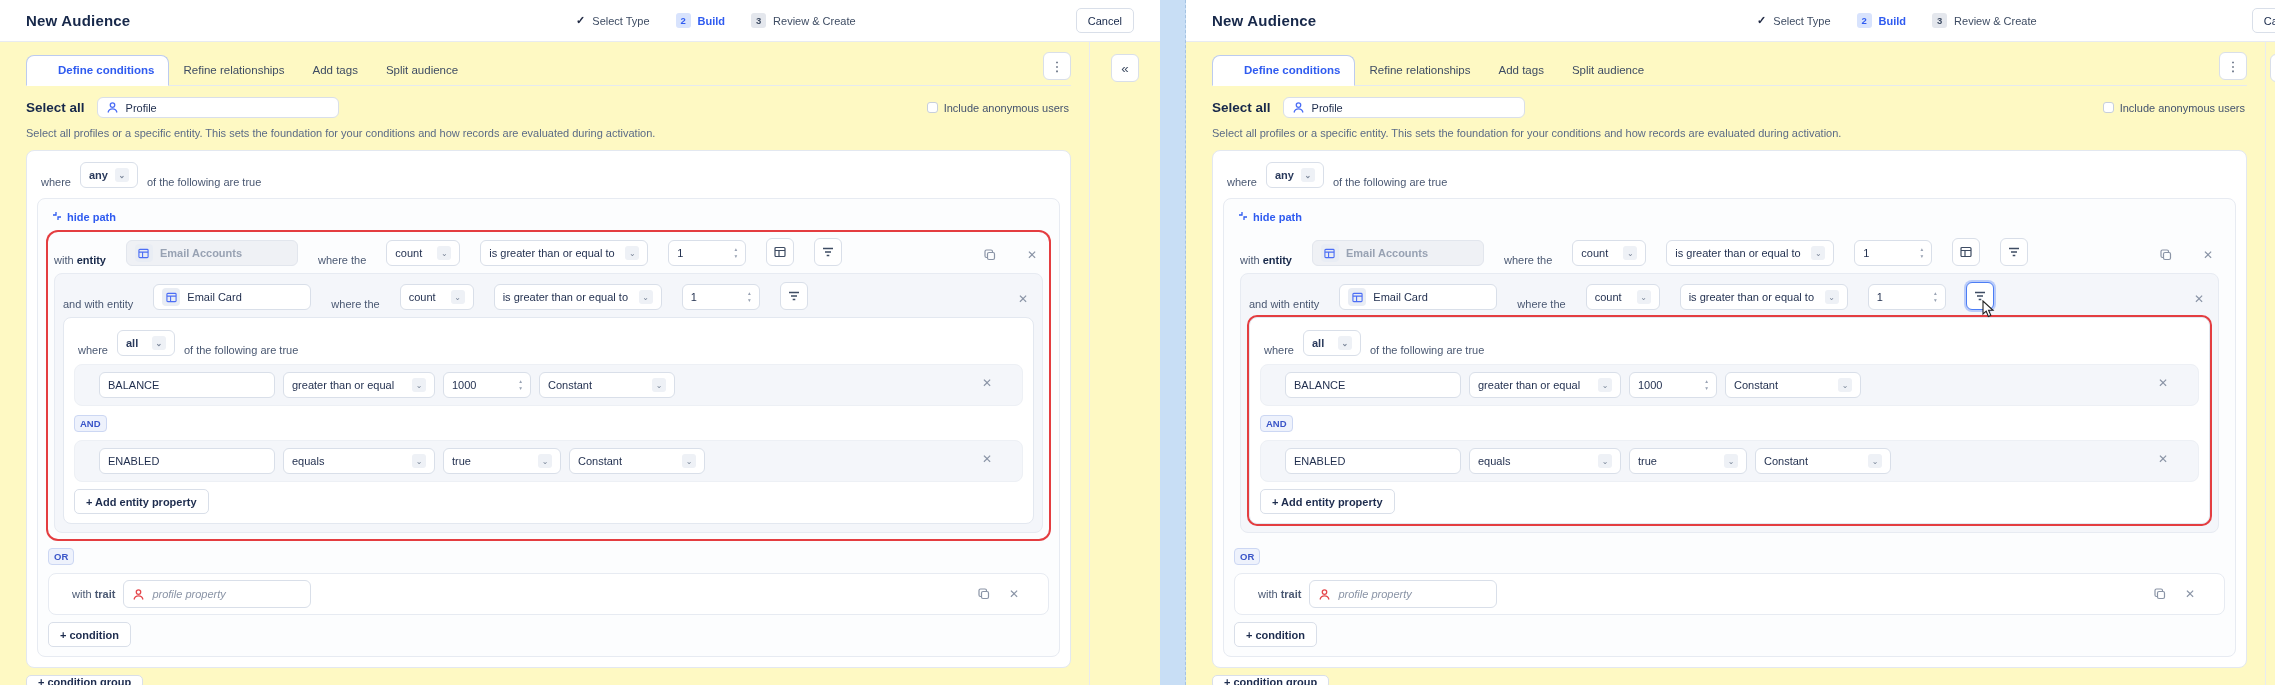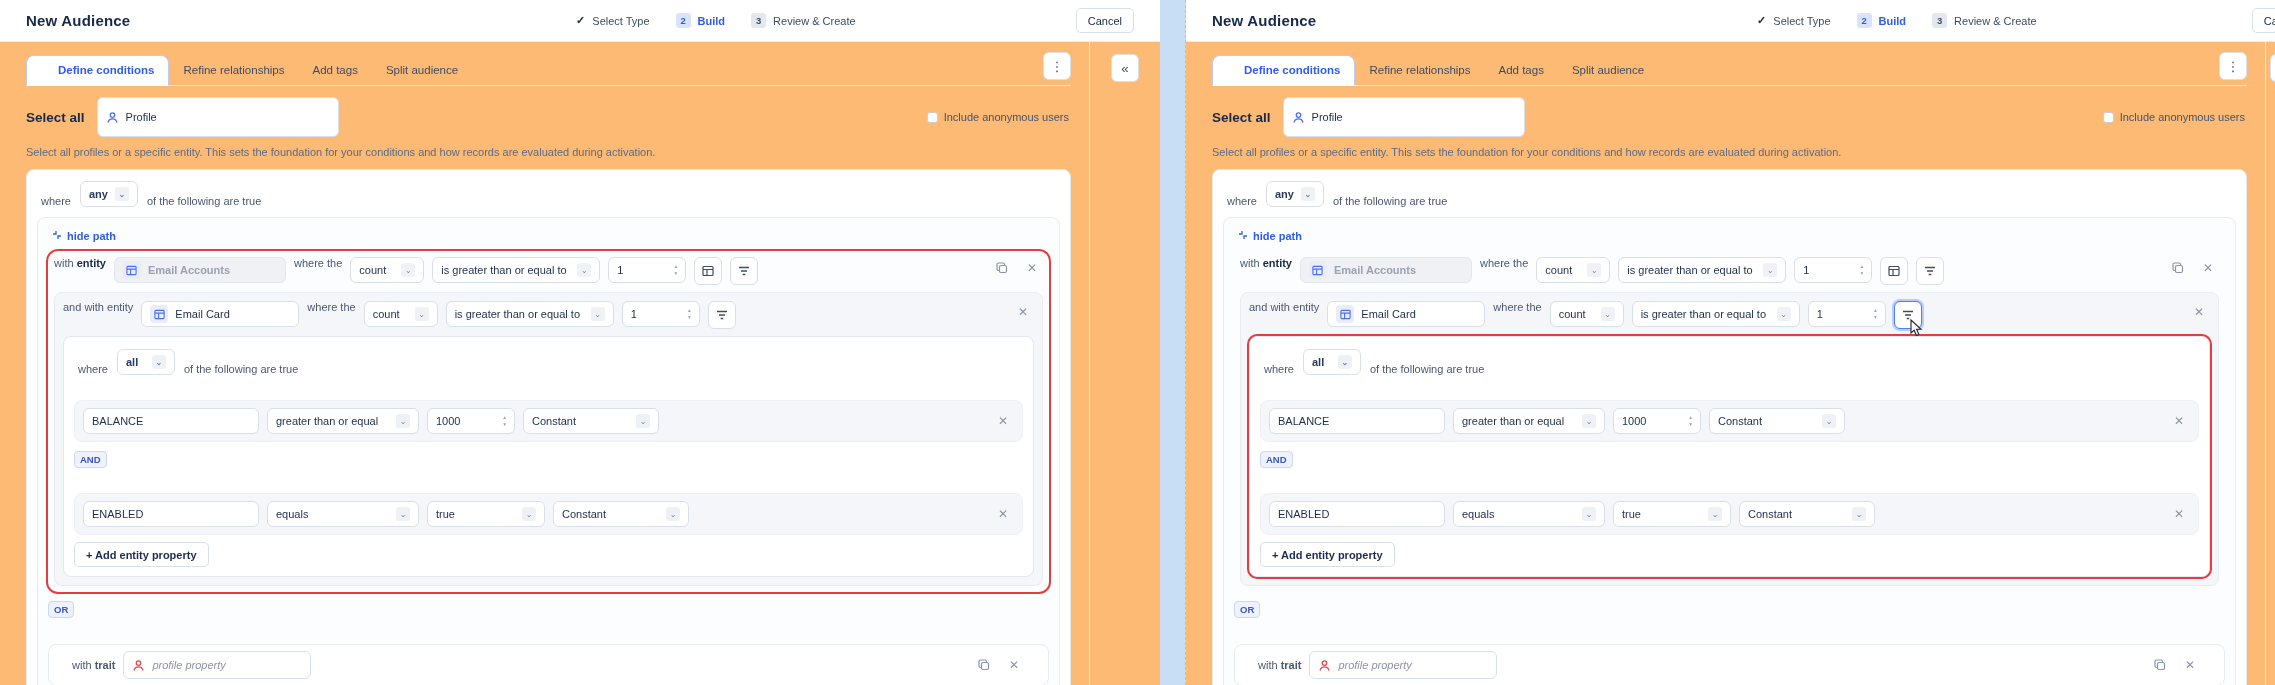--- a/index.html
+++ b/index.html
@@ -1,20 +1,20 @@
 <!DOCTYPE html>
 <html><head>
 <meta charset="utf-8">
 <style>
   * { box-sizing: border-box; margin: 0; padding: 0; }
   html,body { width:2275px; height:685px; overflow:hidden; }
   body { font-family:"Liberation Sans", sans-serif; background:#ffffff; color:#1f2d4d; }
   .app { display:flex; width:2275px; height:685px; overflow:hidden; }
 
-  .panel { width:1160px; flex:none; background:#fdba74; display:flex; flex-direction:column; overflow:hidden; }
+  .panel { width:1160px; flex:none; background:#fef9c3; display:flex; flex-direction:column; overflow:hidden; }
   .panel.right { width:1150px; }
   .divider { width:26px; flex:none; background:#c8def5; border-right:1px dashed #a5c3e2; }
 
   
   .hdr { height:42px; flex:none; display:flex; align-items:center; padding:0 26px; border-bottom:1px solid #e8ebf1; background:#fff; }
   .hdr h1 { font-size:15px; font-weight:700; color:#17284a; width:330px; flex:none; letter-spacing:.2px; }
   .steps { flex:1; display:flex; align-items:center; justify-content:center; gap:26px; font-size:11px; color:#3e4c63; }
   .step { display:inline-flex; align-items:center; gap:7px; cursor:pointer; }
   .check { color:#222b45; font-size:11px; font-weight:700; }
   .badge { width:15px; height:15px; border-radius:3px; background:#e4e7ed; color:#3e4c63; font-size:9.5px; font-weight:700; display:inline-flex; align-items:center; justify-content:center; }
@@ -36,21 +36,21 @@
   .kebab { margin-left:auto; margin-bottom:5px; }
 
   .btn-icon { width:28px; height:28px; flex:none; border:1px solid #d9dfe9; border-radius:6px; background:#fff; display:inline-flex; align-items:center; justify-content:center; color:#3e4c63; cursor:pointer; font-family:inherit; }
   .btn-icon.focus-ring { border-color:#4c7df5; box-shadow:0 0 0 2px rgba(76,125,245,.35); }
   .kebab span { font-size:13px; color:#3e4c63; letter-spacing:0; }
 
   
   .select-all-row { margin-top:11px; display:flex; align-items:center; gap:12px; }
   .select-all-label { font-size:13.5px; font-weight:700; color:#17284a; }
   .control { height:26px; border:1px solid #d9dfe9; border-radius:6px; background:#fff; display:inline-flex; align-items:center; padding:0 8px; gap:7px; font-size:11px; color:#1f2d4d; cursor:pointer; }
-  .entity-select { width:242px; height:40px; }
+  .entity-select { width:242px; height:21px; }
   .entity-select.w165 { width:172px; height:26px; }
   .entity-select.w150 { width:158px; height:26px; }
   .entity-select.w180 { width:188px; height:28px; }
   .control.disabled { background:#eff1f5; color:#98a2b3; border-color:#e2e6ed;font-weight:bold; }
   .icon-square { width:18px; height:18px; flex:none; border-radius:4px; background:#e9edf4; display:inline-flex; align-items:center; justify-content:center; }
   .anon { margin-left:auto; display:flex; gap:6px; align-items:center; font-size:11px; color:#44536e; padding-right:2px; }
   .checkbox { width:11px; height:11px; border:1px solid #c7cfdc; border-radius:3px; background:#fff; cursor:pointer; flex:none; }
 
   .desc { margin-top:9px; font-size:11px; color:#5b6b86; }
 
@@ -58,40 +58,40 @@
   .outer-card { margin-top:11px; border:1px solid #e3e8f0; border-radius:8px; padding:8px 10px 10px; background:#fff; }
   .where-row { display:flex; align-items:flex-end; gap:9px; font-size:11px; color:#4a5872; padding:3px 4px; }
   .small-select { width:58px; justify-content:space-between; font-weight:700; color:#2a3a5c; }
   .chev { color:#7a8699; font-size:8px; background:#eef1f6; border-radius:3px; width:14px; height:14px; flex:none; display:inline-flex; align-items:center; justify-content:center; }
   .sub-card { margin-top:7px; border:1px solid #e7ebf2; border-radius:8px; background:#fcfdfe; padding:8px 10px 9px; }
   .hide-path { color:#2f5bf0; font-size:11px; font-weight:700; display:inline-flex; gap:5px; align-items:flex-start; cursor:pointer; padding:2px 4px; text-decoration:none; }
 
   .entity-block { margin-top:7px; padding:6px; border-radius:10px; }
   .red-annotation { box-shadow:0 0 0 2px #e43d40; }
 
-  .cond-row { display:flex; align-items:flex-start; gap:8px; font-size:11px; color:#4a5872; }
+  .cond-row { display:flex; align-items:flex-end; gap:20px; font-size:11px; color:#4a5872; }
   .cond-row .lbl b { color:#17284a; font-weight:700; }
   .select { justify-content:space-between; }
   .select.w90 { width:74px; }
   .select.w160 { width:168px; }
   .select.w150 { width:152px; }
   .select.w130 { width:136px; }
   .select.w140 { width:118px; }
   .num { width:78px; justify-content:space-between; }
   .num.w90 { width:88px; }
   .spin { display:flex; flex-direction:column; line-height:1; color:#98a2b3; font-size:5.5px; gap:2px; }
   .field-input { width:176px; }
   .spacer { flex:1; }
   .icon-ghost { background:none; border:none; color:#8a94a6; width:22px; height:22px; display:inline-flex; align-items:center; justify-content:center; cursor:pointer; font-size:12px; font-family:inherit; }
 
   .gray-group { margin-top:7px; background:#f4f6fa; border:1px solid #e7ebf2; border-radius:8px; padding:8px; }
   .inner-card { background:#fff; border:1px solid #e3e8f0; border-radius:8px; padding:9px 10px; margin-top:7px; }
-  .strip { background:#f4f6fa; border:1px solid #edf0f5; border-radius:8px; padding:7px 8px; display:flex; gap:8px; align-items:center; margin-top:22px; }
+  .strip { background:#f4f6fa; border:1px solid #edf0f5; border-radius:8px; padding:7px 24px; display:flex; gap:8px; margin-top:5px; }
   .pill { display:inline-block; margin:9px 0 3px; background:#eef2fc; border:1px solid #ccd7f3; color:#3a55c8; font-size:9.5px; font-weight:700; border-radius:4px; padding:2px 5px; }
-  .pill.or { margin:9px 0 19px; }
+  .pill.or { margin:9px 0 1px; }
   .btn.plus { margin-top:7px; font-weight:700; color:#1d2c4e; }
   .trait-row { margin-top:7px; border:1px solid #e7ebf2; border-radius:8px; background:#fff; padding:6px 23px; display:flex; align-items:center; gap:8px; font-size:11px; color:#4a5872; }
   .trait-row .placeholder { font-style:italic; color:#8a94a6; }
   .cond-group-btn { margin:9px 0 0; align-self:flex-start; }
 
   .filter-wrap { position:relative; display:inline-flex; }
   .cursor { display:none; position:absolute; left:16px; top:18px; z-index:5; pointer-events:none; }
 
   svg { display:block; }
 </style>

